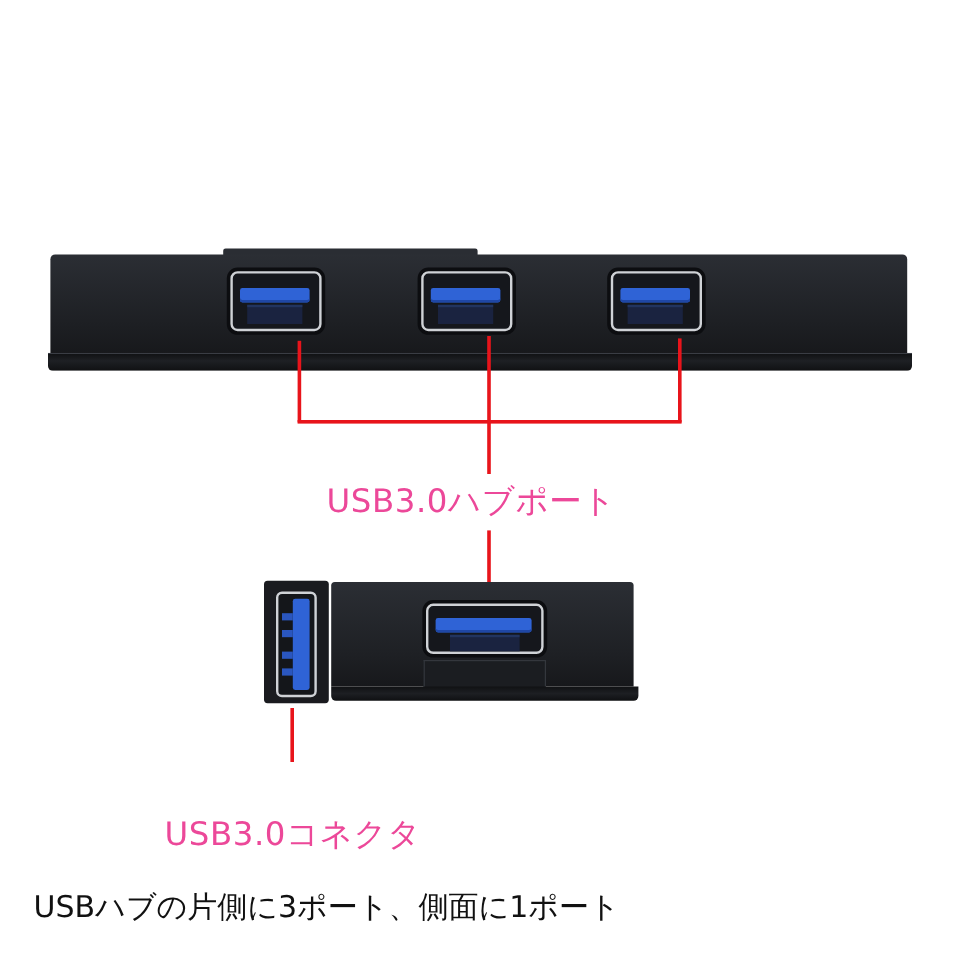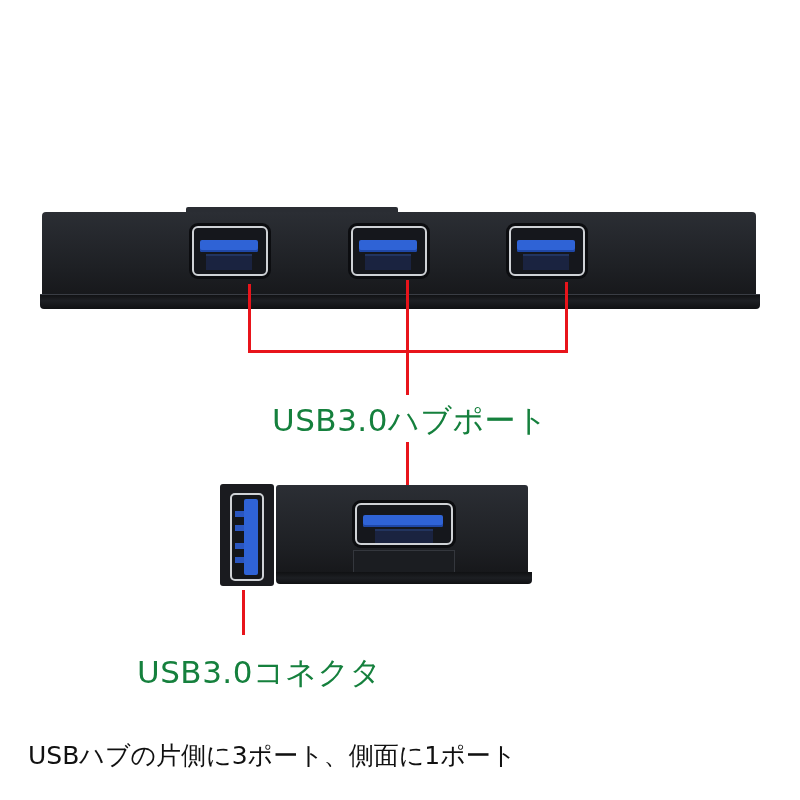--- a/index.html
+++ b/index.html
@@ -23,21 +23,21 @@
 
   
   .connector { left: 220px; top: 484px; width: 54px; height: 102px; background: #1a1b1f; border-radius: 3px; }
   .vport { left: 230px; top: 493px; width: 30px; height: 84px; background: #14161a; border: 2px solid #cfd2d6; border-radius: 5px; overflow: hidden; }
   .vport .vtongue { position: absolute; left: 12px; top: 4px; width: 14px; height: 76px; background: #2f63d6; border-radius: 2px; }
   .vport .pin { position: absolute; left: 3px; width: 9px; height: 6px; background: #2a56bf; }
 
   
   .red { background: #e8141b; }
 
-  .label { font-size: 31px; letter-spacing: 0.5px; white-space: nowrap; color: #15803d; }
+  .label { font-size: 27px; letter-spacing: 0.5px; white-space: nowrap; color: #ec4899; }
   .caption { font-size: 25px; white-space: nowrap; color: #111; text-align: right; }
 </style>
 </head>
 <body>
 
 <div class="abs hub-top-tab"></div>
 <div class="abs hub-top-body"></div>
 <div class="abs hub-top-base"></div>
 
 <div class="abs port" style="left:192px; top:226px;">
@@ -75,15 +75,15 @@
 <div class="abs vport">
   <div class="vtongue"></div>
   <div class="pin" style="top:16px;"></div>
   <div class="pin" style="top:30px;"></div>
   <div class="pin" style="top:48px;"></div>
   <div class="pin" style="top:62px;"></div>
 </div>
 
 <div class="abs red" style="left:242px; top:590px; width:3px; height:45px;"></div>
 
-<div class="abs label" style="left:137px; top:652px;">USB3.0コネクタ</div>
+<div class="abs label" style="left:137px; top:677px;">USB3.0コネクタ</div>
 
 <div class="abs caption" style="left:28px; top:739px;">USBハブの片側に3ポート、側面に1ポート</div>
 
 </body></html>

